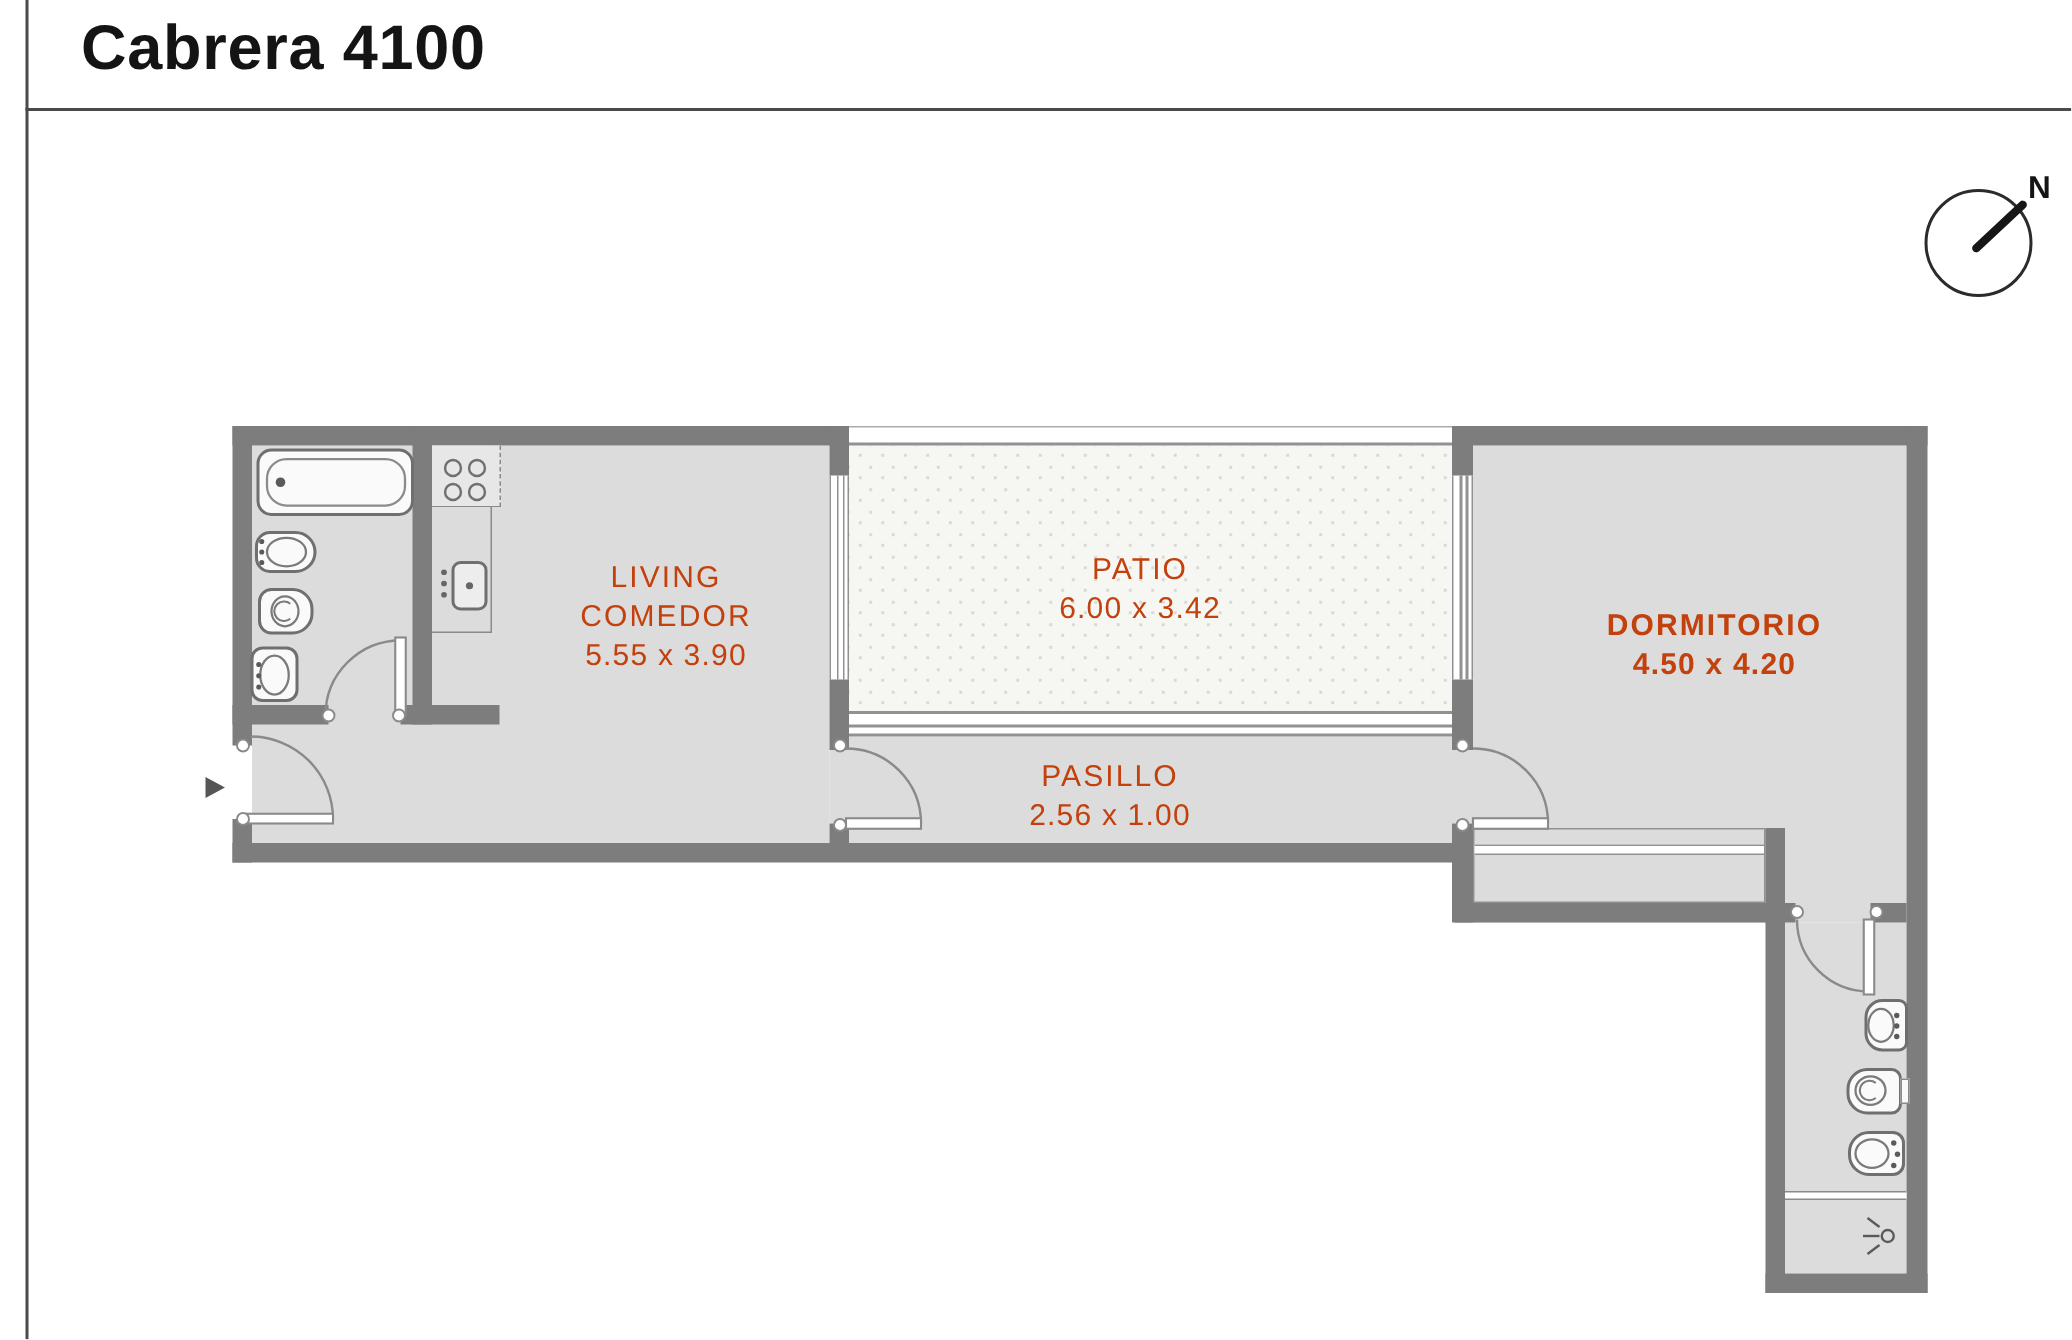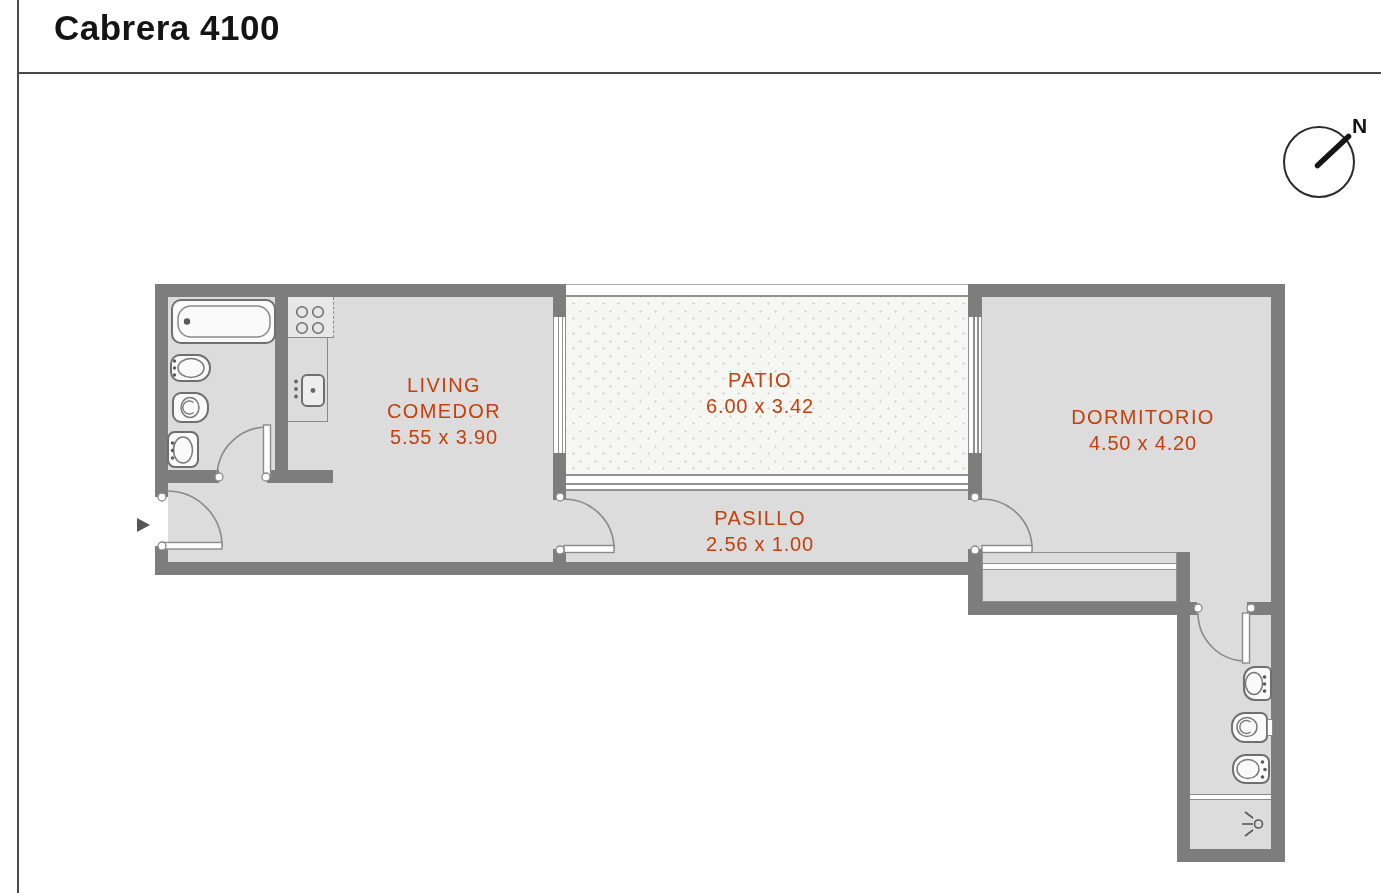--- a/index.html
+++ b/index.html
@@ -12,21 +12,21 @@
                       radial-gradient(circle,#d9d9d3 1.1px,transparent 1.3px);
      background-size:15px 15px,15px 15px;background-position:0 0,7px 8px;}
   .win-v{position:absolute;background:#ffffff;border-left:1.5px solid #919191;border-right:1.5px solid #919191;box-sizing:border-box;}
   .win-v .mull{position:absolute;top:0;bottom:0;width:1.5px;background:#919191;}
   .band{position:absolute;background:#ffffff;box-sizing:border-box;}
   .fix{position:absolute;background:#fafafa;border:2px solid #6f6f6f;box-sizing:border-box;}
   .thin{position:absolute;box-sizing:border-box;}
   .room-label{position:absolute;text-align:center;color:#c2410c;font-size:20px;
       letter-spacing:1.4px;line-height:26px;white-space:nowrap;}
   .room-label .dims{letter-spacing:0.8px;}
-  #title{position:absolute;left:54px;top:8px;font-size:35px;font-weight:600;color:#141414;letter-spacing:0.5px;}
+  #title{position:absolute;left:54px;top:8px;font-size:42px;font-weight:600;color:#141414;letter-spacing:0.5px;}
   #frame-v{position:absolute;left:17px;top:0;width:2px;height:893px;background:#4a4a4a;}
   #frame-h{position:absolute;left:17px;top:72px;width:1364px;height:2px;background:#4a4a4a;}
   #compass-circle{position:absolute;left:1283px;top:126px;width:72px;height:72px;
       border:2.5px solid #2b2b2b;border-radius:50%;box-sizing:border-box;background:#fff;}
   #compass-n{position:absolute;left:1352px;top:114px;font-size:21px;font-weight:bold;color:#141414;}
   #entrance-arrow{position:absolute;left:137px;top:518px;width:0;height:0;
       border-left:13px solid #565656;border-top:7.5px solid transparent;border-bottom:7.5px solid transparent;}
   svg{position:absolute;left:0;top:0;}
   .closet-band{position:absolute;left:0;right:0;top:10px;height:7px;background:#fff;
       border-top:1.5px solid #919191;border-bottom:1.5px solid #919191;box-sizing:border-box;}
@@ -197,23 +197,23 @@
     <div>LIVING</div>
     <div>COMEDOR</div>
     <div class="dims">5.55 x 3.90</div>
   </div>
 
   <div class="room-label" style="left:660px;top:367px;width:200px;">
     <div>PATIO</div>
     <div class="dims">6.00 x 3.42</div>
   </div>
 
-  <div class="room-label" style="left:660px;top:505px;width:200px;">
+  <div class="room-label" style="left:640px;top:505px;width:200px;">
     <div>PASILLO</div>
     <div class="dims">2.56 x 1.00</div>
   </div>
 
-  <div class="room-label" style="left:1023px;top:404px;width:240px;">
+  <div class="room-label" style="left:1023px;top:404px;width:240px;font-weight:bold;">
     <div>DORMITORIO</div>
     <div class="dims">4.50 x 4.20</div>
   </div>
 
 </div>
 
 </body></html>

